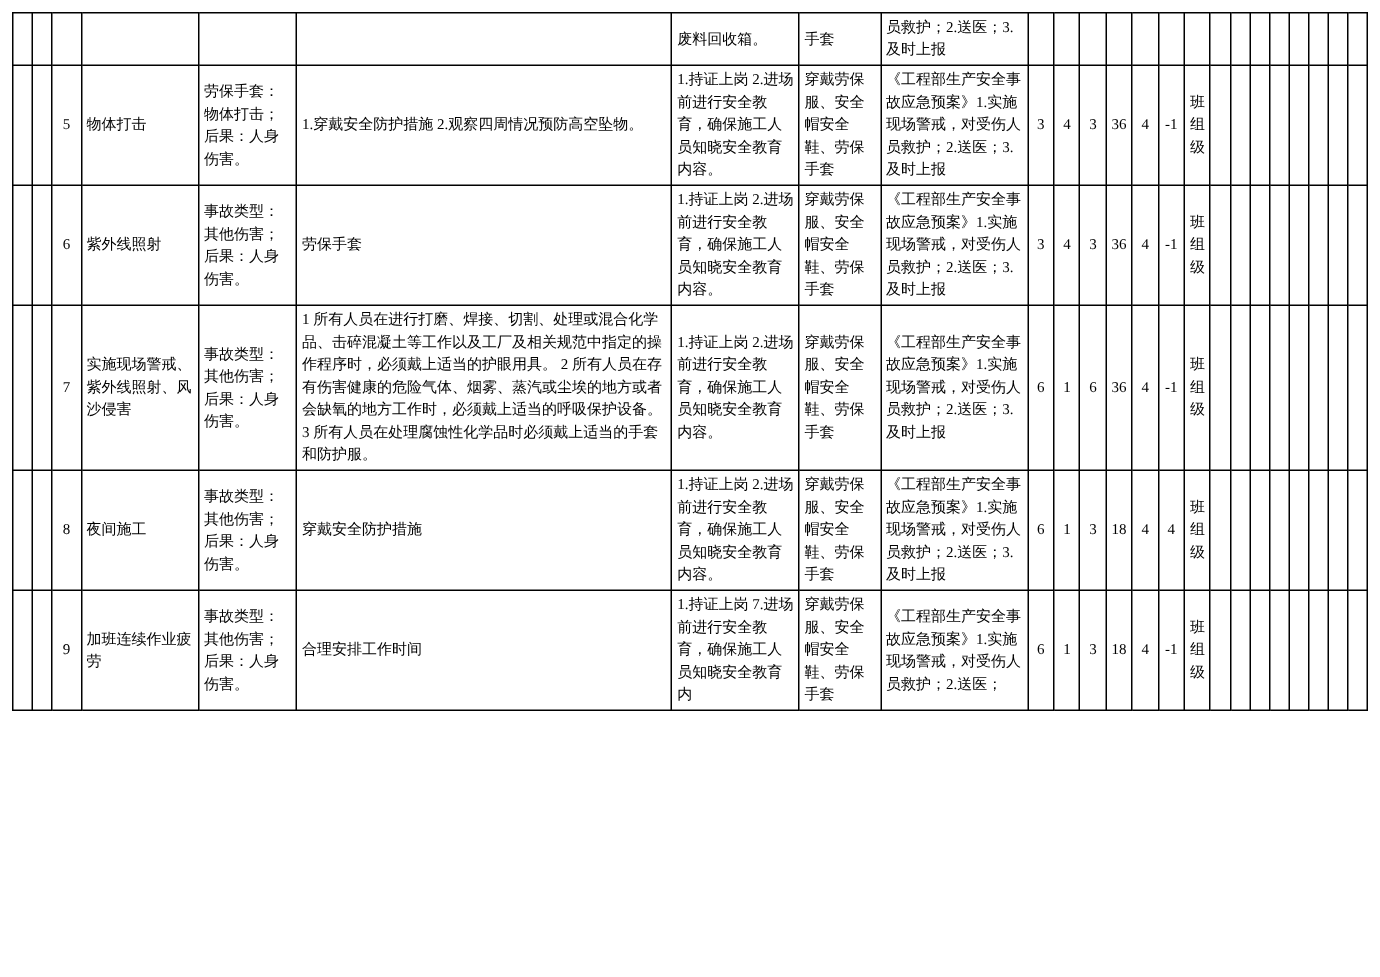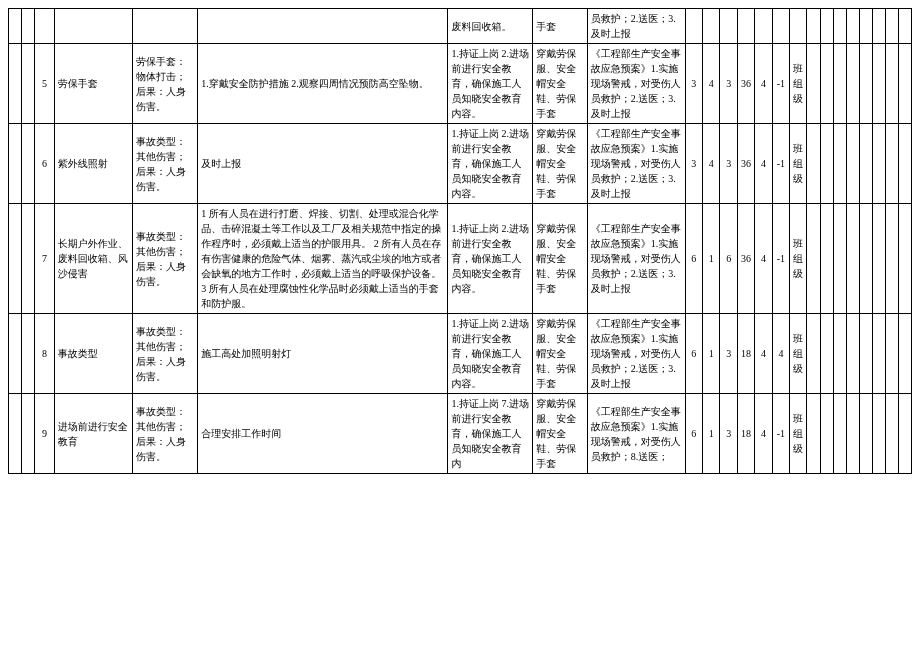--- a/index.html
+++ b/index.html
@@ -20,21 +20,21 @@
     }
     td {
       border: 1px solid #000;
       padding: 2px 3px;
       vertical-align: middle;
       word-wrap: break-word;
       word-break: break-all;
       line-height: 1.5;
     }
     .center {
-      text-align: left;
+      text-align: center;
     }
     .num {
       text-align: center;
     }
     .narrow {
       width: 12px;
     }
     .idx {
       width: 18px;
     }
@@ -117,21 +117,21 @@
         <td class="narrow"></td>
         <td class="narrow"></td>
         <td class="narrow"></td>
         <td class="narrow"></td>
         <td class="narrow"></td>
       </tr>
       <tr>
         <td class="narrow"></td>
         <td class="narrow"></td>
         <td class="num">5</td>
-        <td>劳保手套</td>
+        <td>物体打击</td>
         <td>劳保手套：物体打击；后果：人身伤害。</td>
         <td>1.穿戴安全防护措施 2.观察四周情况预防高空坠物。</td>
         <td>1.持证上岗 2.进场前进行安全教育，确保施工人员知晓安全教育内容。</td>
         <td>穿戴劳保服、安全帽安全鞋、劳保手套</td>
         <td>《工程部生产安全事故应急预案》1.实施现场警戒，对受伤人员救护；2.送医；3.及时上报</td>
         <td class="num">3</td>
         <td class="num">4</td>
         <td class="num">3</td>
         <td class="num">36</td>
         <td class="num">4</td>
@@ -145,21 +145,21 @@
         <td class="narrow"></td>
         <td class="narrow"></td>
         <td class="narrow"></td>
       </tr>
       <tr>
         <td class="narrow"></td>
         <td class="narrow"></td>
         <td class="num">6</td>
         <td>紫外线照射</td>
         <td>事故类型：其他伤害；后果：人身伤害。</td>
-        <td>及时上报</td>
+        <td>劳保手套</td>
         <td>1.持证上岗 2.进场前进行安全教育，确保施工人员知晓安全教育内容。</td>
         <td>穿戴劳保服、安全帽安全鞋、劳保手套</td>
         <td>《工程部生产安全事故应急预案》1.实施现场警戒，对受伤人员救护；2.送医；3.及时上报</td>
         <td class="num">3</td>
         <td class="num">4</td>
         <td class="num">3</td>
         <td class="num">36</td>
         <td class="num">4</td>
         <td class="num">-1</td>
         <td class="center">班组级</td>
@@ -169,21 +169,21 @@
         <td class="narrow"></td>
         <td class="narrow"></td>
         <td class="narrow"></td>
         <td class="narrow"></td>
         <td class="narrow"></td>
       </tr>
       <tr>
         <td class="narrow"></td>
         <td class="narrow"></td>
         <td class="num">7</td>
-        <td>长期户外作业、废料回收箱、风沙侵害</td>
+        <td>实施现场警戒、紫外线照射、风沙侵害</td>
         <td>事故类型：其他伤害；后果：人身伤害。</td>
         <td>1 所有人员在进行打磨、焊接、切割、处理或混合化学品、击碎混凝土等工作以及工厂及相关规范中指定的操作程序时，必须戴上适当的护眼用具。
 2 所有人员在存有伤害健康的危险气体、烟雾、蒸汽或尘埃的地方或者会缺氧的地方工作时，必须戴上适当的呼吸保护设备。
 3 所有人员在处理腐蚀性化学品时必须戴上适当的手套和防护服。</td>
         <td>1.持证上岗 2.进场前进行安全教育，确保施工人员知晓安全教育内容。</td>
         <td>穿戴劳保服、安全帽安全鞋、劳保手套</td>
         <td>《工程部生产安全事故应急预案》1.实施现场警戒，对受伤人员救护；2.送医；3.及时上报</td>
         <td class="num">6</td>
         <td class="num">1</td>
         <td class="num">6</td>
@@ -197,23 +197,23 @@
         <td class="narrow"></td>
         <td class="narrow"></td>
         <td class="narrow"></td>
         <td class="narrow"></td>
         <td class="narrow"></td>
       </tr>
       <tr>
         <td class="narrow"></td>
         <td class="narrow"></td>
         <td class="num">8</td>
-        <td>事故类型</td>
-        <td>事故类型：其他伤害；后果：人身伤害。</td>
-        <td>施工高处加照明射灯</td>
+        <td>夜间施工</td>
+        <td>事故类型：其他伤害；后果：人身伤害。</td>
+        <td>穿戴安全防护措施</td>
         <td>1.持证上岗 2.进场前进行安全教育，确保施工人员知晓安全教育内容。</td>
         <td>穿戴劳保服、安全帽安全鞋、劳保手套</td>
         <td>《工程部生产安全事故应急预案》1.实施现场警戒，对受伤人员救护；2.送医；3.及时上报</td>
         <td class="num">6</td>
         <td class="num">1</td>
         <td class="num">3</td>
         <td class="num">18</td>
         <td class="num">4</td>
         <td class="num">4</td>
         <td class="center">班组级</td>
@@ -223,26 +223,26 @@
         <td class="narrow"></td>
         <td class="narrow"></td>
         <td class="narrow"></td>
         <td class="narrow"></td>
         <td class="narrow"></td>
       </tr>
       <tr>
         <td class="narrow"></td>
         <td class="narrow"></td>
         <td class="num">9</td>
-        <td>进场前进行安全教育</td>
+        <td>加班连续作业疲劳</td>
         <td>事故类型：其他伤害；后果：人身伤害。</td>
         <td>合理安排工作时间</td>
         <td>1.持证上岗 7.进场前进行安全教育，确保施工人员知晓安全教育内</td>
         <td>穿戴劳保服、安全帽安全鞋、劳保手套</td>
-        <td>《工程部生产安全事故应急预案》1.实施现场警戒，对受伤人员救护；8.送医；</td>
+        <td>《工程部生产安全事故应急预案》1.实施现场警戒，对受伤人员救护；2.送医；</td>
         <td class="num">6</td>
         <td class="num">1</td>
         <td class="num">3</td>
         <td class="num">18</td>
         <td class="num">4</td>
         <td class="num">-1</td>
         <td class="center">班组级</td>
         <td class="narrow"></td>
         <td class="narrow"></td>
         <td class="narrow"></td>

